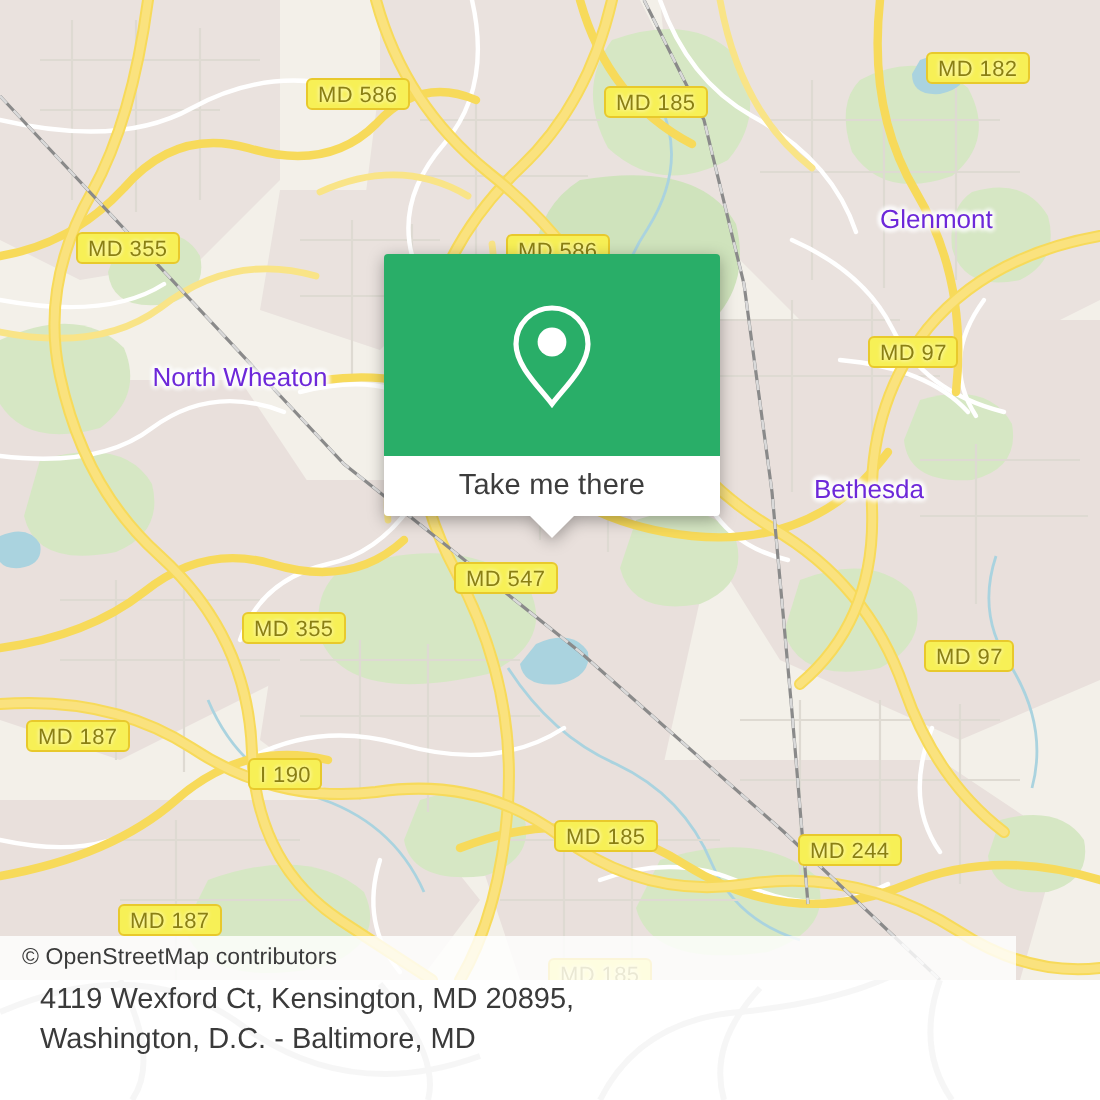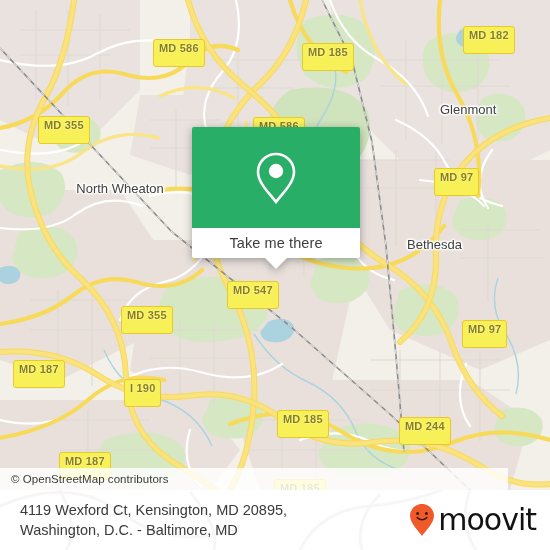--- a/index.html
+++ b/index.html
@@ -18,31 +18,31 @@
   .map-canvas{position:absolute;left:0;top:0;width:550px;height:490px;}
 
   
   .shield{
     position:absolute;
     background:#f7f056;
     border:1.5px solid #e8c92c;
     border-radius:3px;
     color:#8a7f12;
     font-size:11px;
-    font-weight:bold;
+    font-weight:normal;
     line-height:1;
-    padding:3px 5px 12px 5px;
+    padding:3px 5px 0 5px;
     white-space:nowrap;
     letter-spacing:.2px;
     text-shadow:0 0 2px #fff;
     font-family:"Liberation Sans","DejaVu Sans",sans-serif;
   }
   .place{
     position:absolute;
-    color:#404040;
+    color:#6d28d9;
     font-size:13px;
     white-space:nowrap;
     text-shadow:
       -1.4px 0 2px #fff, 1.4px 0 2px #fff,
        0 -1.4px 2px #fff, 0 1.4px 2px #fff,
       -1px -1px 2px #fff, 1px 1px 2px #fff,
       -1px 1px 2px #fff, 1px -1px 2px #fff;
     font-family:"Liberation Sans","DejaVu Sans",sans-serif;
   }
   .place.two-line{line-height:15px;text-align:center;white-space:normal;width:92px;}
@@ -85,21 +85,21 @@
   }
 
   
   .footer{
     position:absolute;left:0;top:490px;width:550px;height:60px;
     background:#ffffff;overflow:hidden;
   }
   .footer-wm{position:absolute;left:0;top:-490px;width:550px;height:550px;opacity:.16;}
   .footer-inner{
     position:relative;width:550px;height:60px;
-    display:flex;align-items:center;justify-content:space-between;
+    display:flex;align-items:flex-start;justify-content:space-between;
     padding:0 14px 0 20px;box-sizing:border-box;
   }
   .addr{
     font-size:14.5px;color:#3a3a3a;line-height:20px;white-space:pre-line;
     font-family:"Liberation Sans","DejaVu Sans",sans-serif;
   }
   .brand{display:flex;align-items:center;gap:3px;}
   .brand-word{
     font-size:30px;color:#121212;letter-spacing:-1px;line-height:30px;
     font-weight:normal;
@@ -293,25 +293,16 @@
         <path d="M60 490 q20 40 6 60"></path>
         <path d="M190 492 q30 36 24 58"></path>
         <path d="M300 550 q20 -40 70 -44 q60 -6 90 -26"></path>
         <path d="M470 490 q-12 34 6 60"></path>
         <path d="M380 494 q-26 28 -18 56"></path>
       </g>
     </svg>
     <div class="footer-inner">
       <div class="addr">4119 Wexford Ct, Kensington, MD 20895,
 Washington, D.C. - Baltimore, MD</div>
-      <div class="brand">
-        <svg width="26" height="34" viewBox="0 0 26 34">
-          <path d="M13 1 C6.4 1 1 6.3 1 12.8 C1 20.4 10 28.4 13 33 C16 28.4 25 20.4 25 12.8 C25 6.3 19.6 1 13 1 Z" fill="#f0592a"></path>
-          <circle cx="8.6" cy="10.6" r="1.5" fill="#3a1a0c"></circle>
-          <circle cx="17.4" cy="10.6" r="1.5" fill="#3a1a0c"></circle>
-          <path d="M8.2 14.6 q4.8 4.4 9.6 0" stroke="#3a1a0c" stroke-width="1.5" fill="none" stroke-linecap="round"></path>
-        </svg>
-        <span class="brand-word">moovit</span>
-      </div>
     </div>
   </div>
 
 </div>
 
 </body></html>

